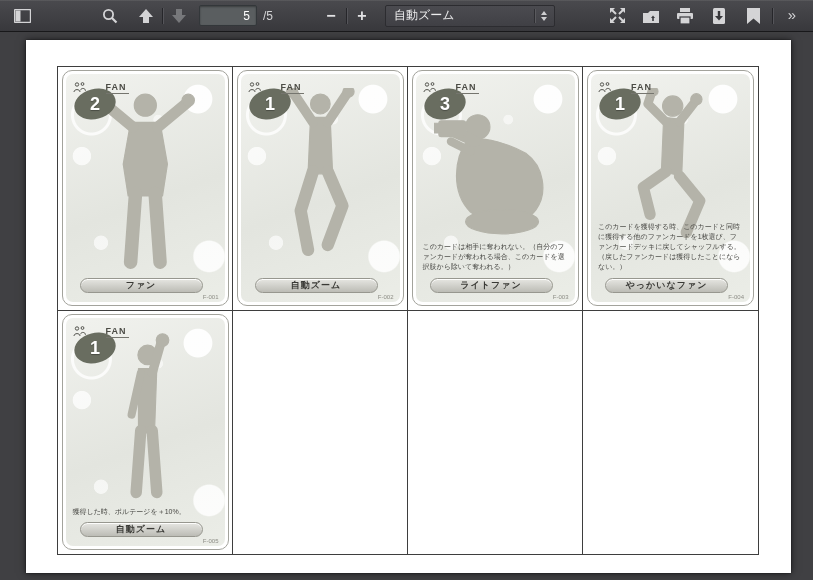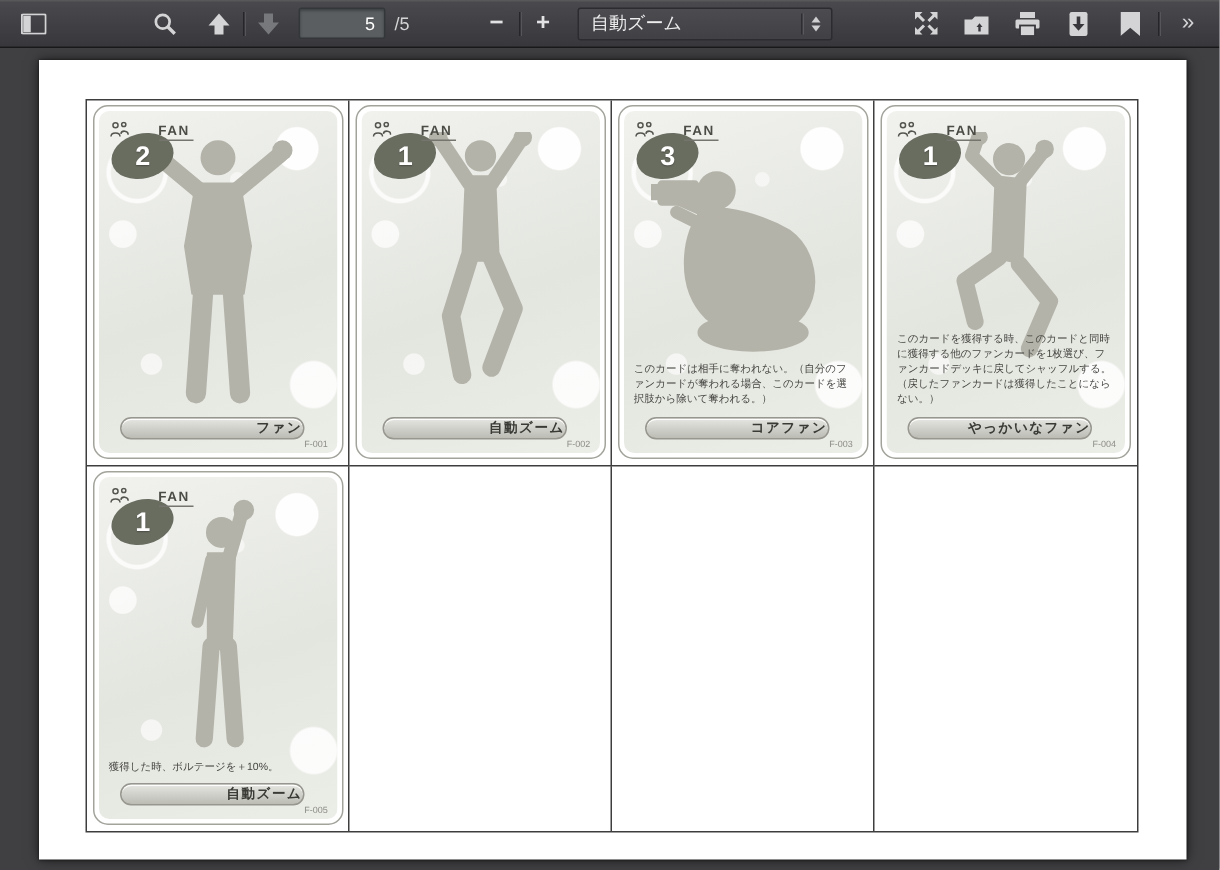--- a/index.html
+++ b/index.html
@@ -103,21 +103,21 @@
   .effect {
     position:absolute; left:7px; right:7px; bottom:30px; z-index:3;
     font-size:7px; line-height:1.45; color:#464642; text-align:left;
   }
   .card.has-effect1 .effect { bottom:29px; }
   .name-pill {
     position:absolute; left:14px; right:22px; bottom:9px; height:15px; z-index:4;
     border-radius:8px; border:1px solid #97978f;
     background:linear-gradient(#e6e6e2,#bcbcb5);
     box-shadow:inset 0 1px 0 rgba(255,255,255,0.9);
-    display:flex; align-items:center; justify-content:flex-end;
+    display:flex; align-items:center; justify-content:center;
     font-size:9px; font-weight:bold; color:#3a3a36; letter-spacing:1px;
   }
   .card-id { position:absolute; right:6px; bottom:2px; font-size:6px; color:#8d8d86; z-index:4; }
 
   .icon-svg { display:block; }
 </style>
 </head>
 <body>
 
 <div class="toolbar">
@@ -332,21 +332,21 @@
                   <ellipse cx="56" cy="110" rx="30" ry="10"></ellipse>
                   <path d="M34,44 L16,36" stroke-width="9" stroke-linecap="round" fill="none"></path>
                   <path d="M30,52 L14,44" stroke-width="7" stroke-linecap="round" fill="none"></path>
                   <rect x="4" y="27" width="22" height="13" rx="2"></rect>
                   <rect x="0" y="29" width="7" height="8"></rect>
                 </g>
               </svg>
             </div>
             <div class="effect">このカードは相手に奪われない。（自分のファンカードが奪われる場合、このカードを選択肢から除いて奪われる。）</div>
             <div class="name-pill">
-                <span>コアファン</span>
+                <span>ライトファン</span>
               </div>
             <div class="card-id">F-003</div>
           </div>
         </div>
       </div>
 
       <div class="cell">
         <div class="card has-effect3">
           <div class="card-inner">
             <div class="fan-header">

